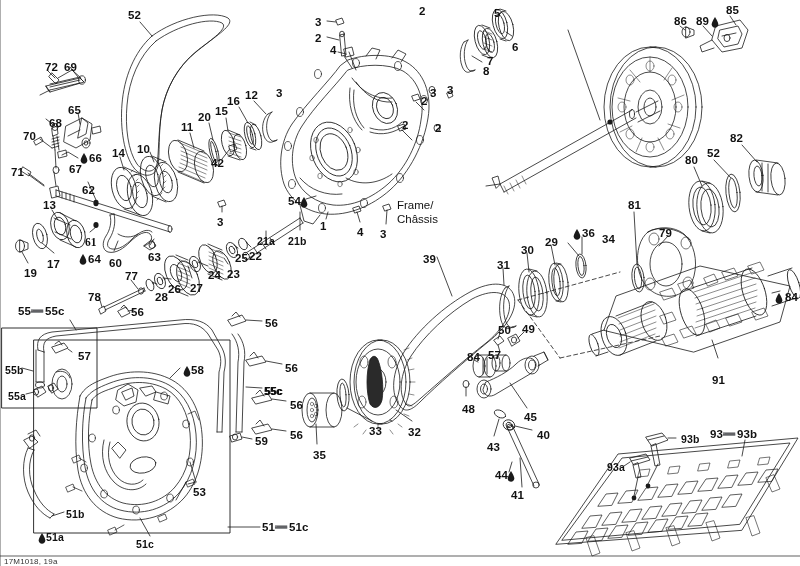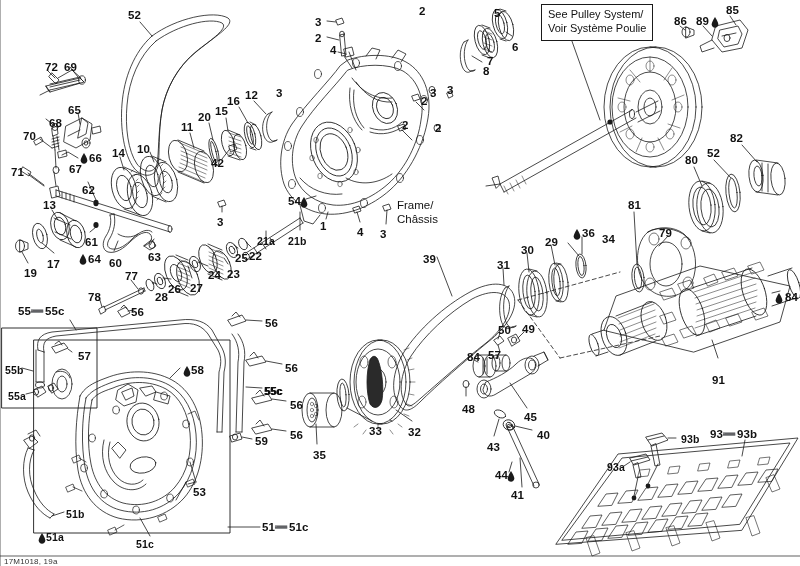--- a/index.html
+++ b/index.html
@@ -973,21 +973,21 @@
       <div class="lbl" style="left: 215px; top: 106px;">15</div>
       <div class="lbl" style="left: 227px; top: 96px;">16</div>
       <div class="lbl" style="left: 245px; top: 90px;">12</div>
       <div class="lbl" style="left: 276px; top: 88px;">3</div>
       <div class="lbl" style="left: 211px; top: 158px;">42</div>
       <div class="lbl" style="left: 421px; top: 96px;">2</div>
       <div class="lbl" style="left: 430px; top: 88px;">3</div>
       <div class="lbl" style="left: 402px; top: 120px;">2</div>
       <div class="lbl" style="left: 447px; top: 85px;">3</div>
       <div class="lbl" style="left: 435px; top: 123px;">2</div>
-      <div class="lbl" style="left: 85px; top: 237px;">61</div>
+      <div class="lbl" style="left: 85px; top: 237px; font-family: Liberation Serif, serif;">61</div>
       <div class="lbl" style="left: 88px; top: 254px;">64</div>
       <div class="lbl" style="left: 47px; top: 259px;">17</div>
       <div class="lbl" style="left: 24px; top: 268px;">19</div>
       <div class="lbl" style="left: 109px; top: 258px;">60</div>
       <div class="lbl" style="left: 148px; top: 252px;">63</div>
       <div class="lbl" style="left: 125px; top: 271px;">77</div>
       <div class="lbl" style="left: 88px; top: 292px;">78</div>
       <div class="lbl" style="left: 131px; top: 307px;">56</div>
       <div class="lbl" style="left: 155px; top: 292px;">28</div>
       <div class="lbl" style="left: 168px; top: 284px;">26</div>
@@ -1070,24 +1070,20 @@
           <path d="M5 0 C5 0 9.2 6.4 9.2 9.2 C9.2 11.9 7.3 13.7 5 13.7 C2.7 13.7 0.8 11.9 0.8 9.2 C0.8 6.4 5 0 5 0 Z" fill="#1a1a1a"></path>
         </svg></div>
       <div class="oil" style="left: 183px; top: 363px;"><svg viewBox="0 0 10 14" width="8" height="11">
           <path d="M5 0 C5 0 9.2 6.4 9.2 9.2 C9.2 11.9 7.3 13.7 5 13.7 C2.7 13.7 0.8 11.9 0.8 9.2 C0.8 6.4 5 0 5 0 Z" fill="#1a1a1a"></path>
         </svg></div>
       <div class="oil" style="left: 38px; top: 530px;"><svg viewBox="0 0 10 14" width="8" height="11">
           <path d="M5 0 C5 0 9.2 6.4 9.2 9.2 C9.2 11.9 7.3 13.7 5 13.7 C2.7 13.7 0.8 11.9 0.8 9.2 C0.8 6.4 5 0 5 0 Z" fill="#1a1a1a"></path>
         </svg></div>
     </div>
 
-  <div class="callout" style="left:541px;top:4px;">
-    <div>See Pulley System/</div>
-    <div>Voir Système Poulie</div>
-  </div>
 
   <div class="frame-lbl" style="left:397px;top:199px;">
     <div>Frame/</div>
     <div>Châssis</div>
   </div>
 
   <div class="grp-arrow" style="left:18px;top:304px;">55➖55c</div>
   <div class="grp-arrow" style="left:262px;top:520px;">51➖51c</div>
   <div class="grp-arrow" style="left:710px;top:427px;">93➖93b</div>
 

